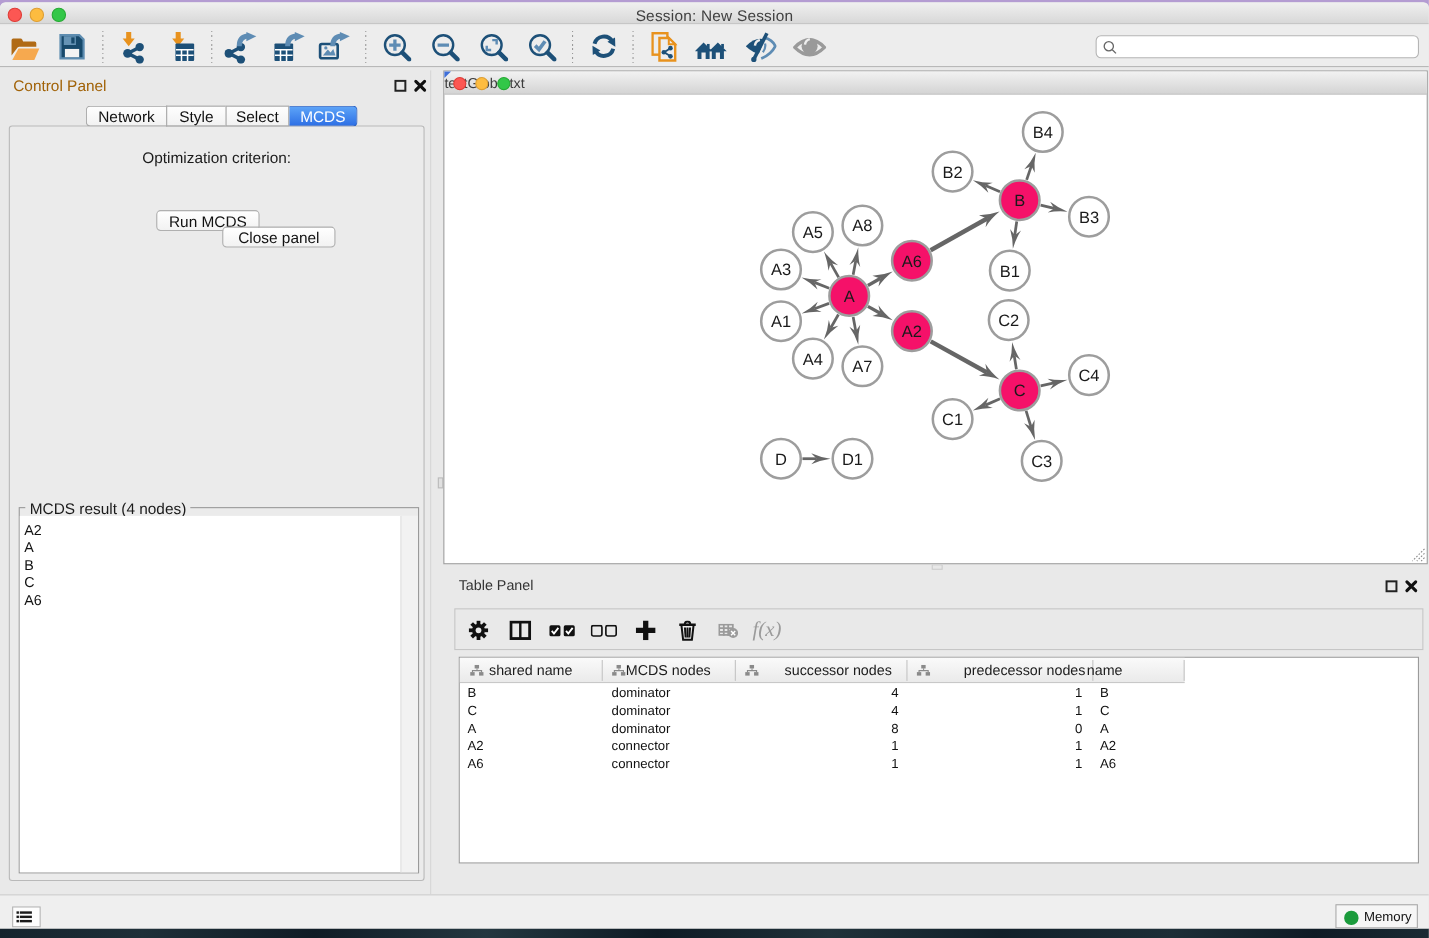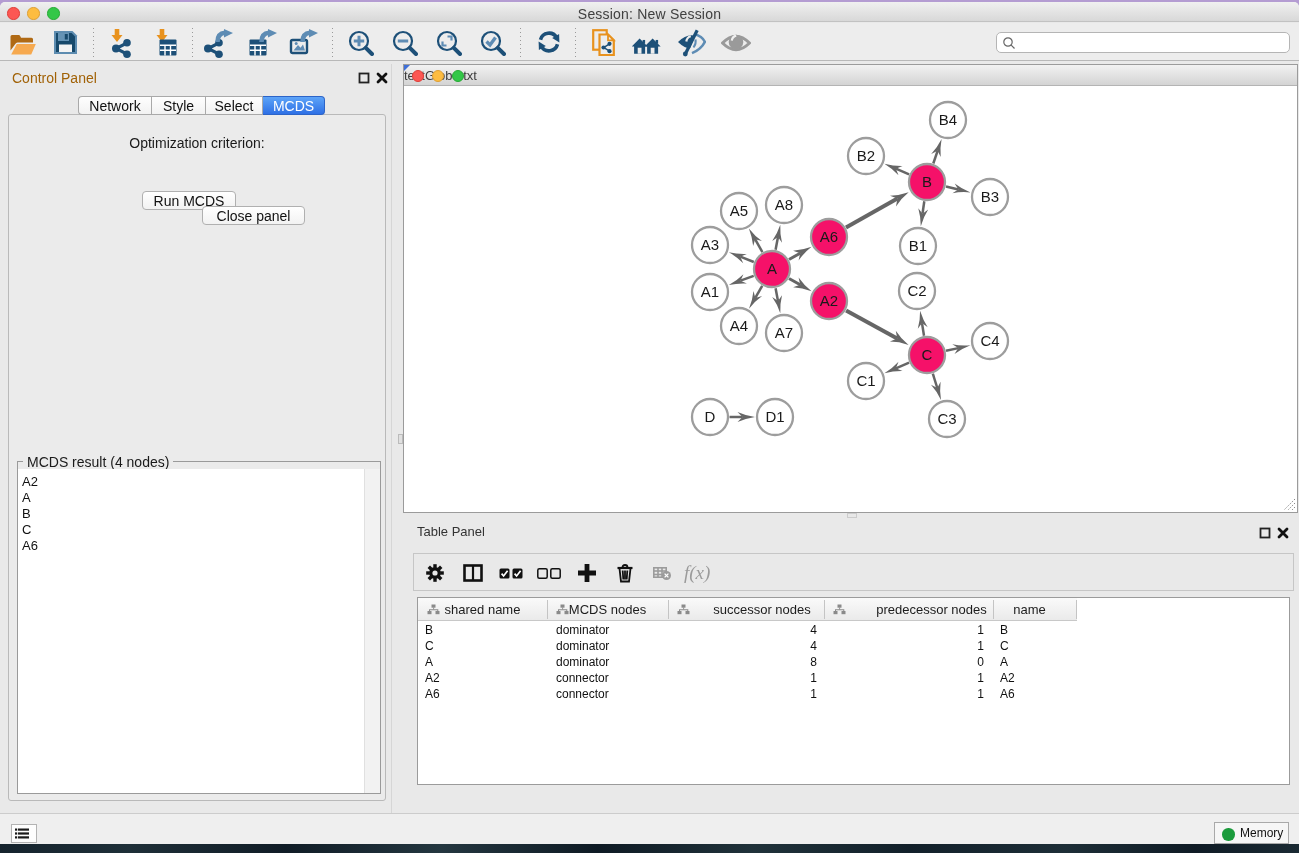--- a/index.html
+++ b/index.html
@@ -419,21 +419,21 @@
 <svg class="abs" style="left:833px;top:604px;" width="13" height="11" viewBox="0 0 13 11">
         <g fill="#8a8a8a">
           <rect x="4.5" y="0.5" width="4" height="3.2"></rect>
           <rect x="0.5" y="7" width="4" height="3.2"></rect>
           <rect x="8.5" y="7" width="4" height="3.2"></rect>
           <path d="M6.2 3.5 h0.9 v2 h-0.9 z"></path>
           <path d="M2 5.2 h9.3 v1 h-9.3 z M2 5.2 h1 v2 h-1 z M10.3 5.2 h1 v2 h-1 z"></path>
         </g>
       </svg>
 <div class="abs" style="left:824px;top:602px;width:169px;text-align:center;font-size:13px;color:#1c1c1c;margin-left:23px;">predecessor nodes</div>
-<div class="abs" style="left:988px;top:602px;width:83px;text-align:center;font-size:13px;color:#1c1c1c;">name</div>
+<div class="abs" style="left:988px;top:602px;width:83px;font-size:13px;color:#1c1c1c;">name</div>
 <div class="abs" style="left:425px;top:623px;font-size:12px;color:#111;">B</div>
 <div class="abs" style="left:556px;top:623px;font-size:12px;color:#111;">dominator</div>
 <div class="abs" style="left:744px;top:623px;width:73px;text-align:right;font-size:12px;color:#111;">4</div>
 <div class="abs" style="left:913px;top:623px;width:71px;text-align:right;font-size:12px;color:#111;">1</div>
 <div class="abs" style="left:1000px;top:623px;font-size:12px;color:#111;">B</div>
 <div class="abs" style="left:425px;top:639px;font-size:12px;color:#111;">C</div>
 <div class="abs" style="left:556px;top:639px;font-size:12px;color:#111;">dominator</div>
 <div class="abs" style="left:744px;top:639px;width:73px;text-align:right;font-size:12px;color:#111;">4</div>
 <div class="abs" style="left:913px;top:639px;width:71px;text-align:right;font-size:12px;color:#111;">1</div>
 <div class="abs" style="left:1000px;top:639px;font-size:12px;color:#111;">C</div>

